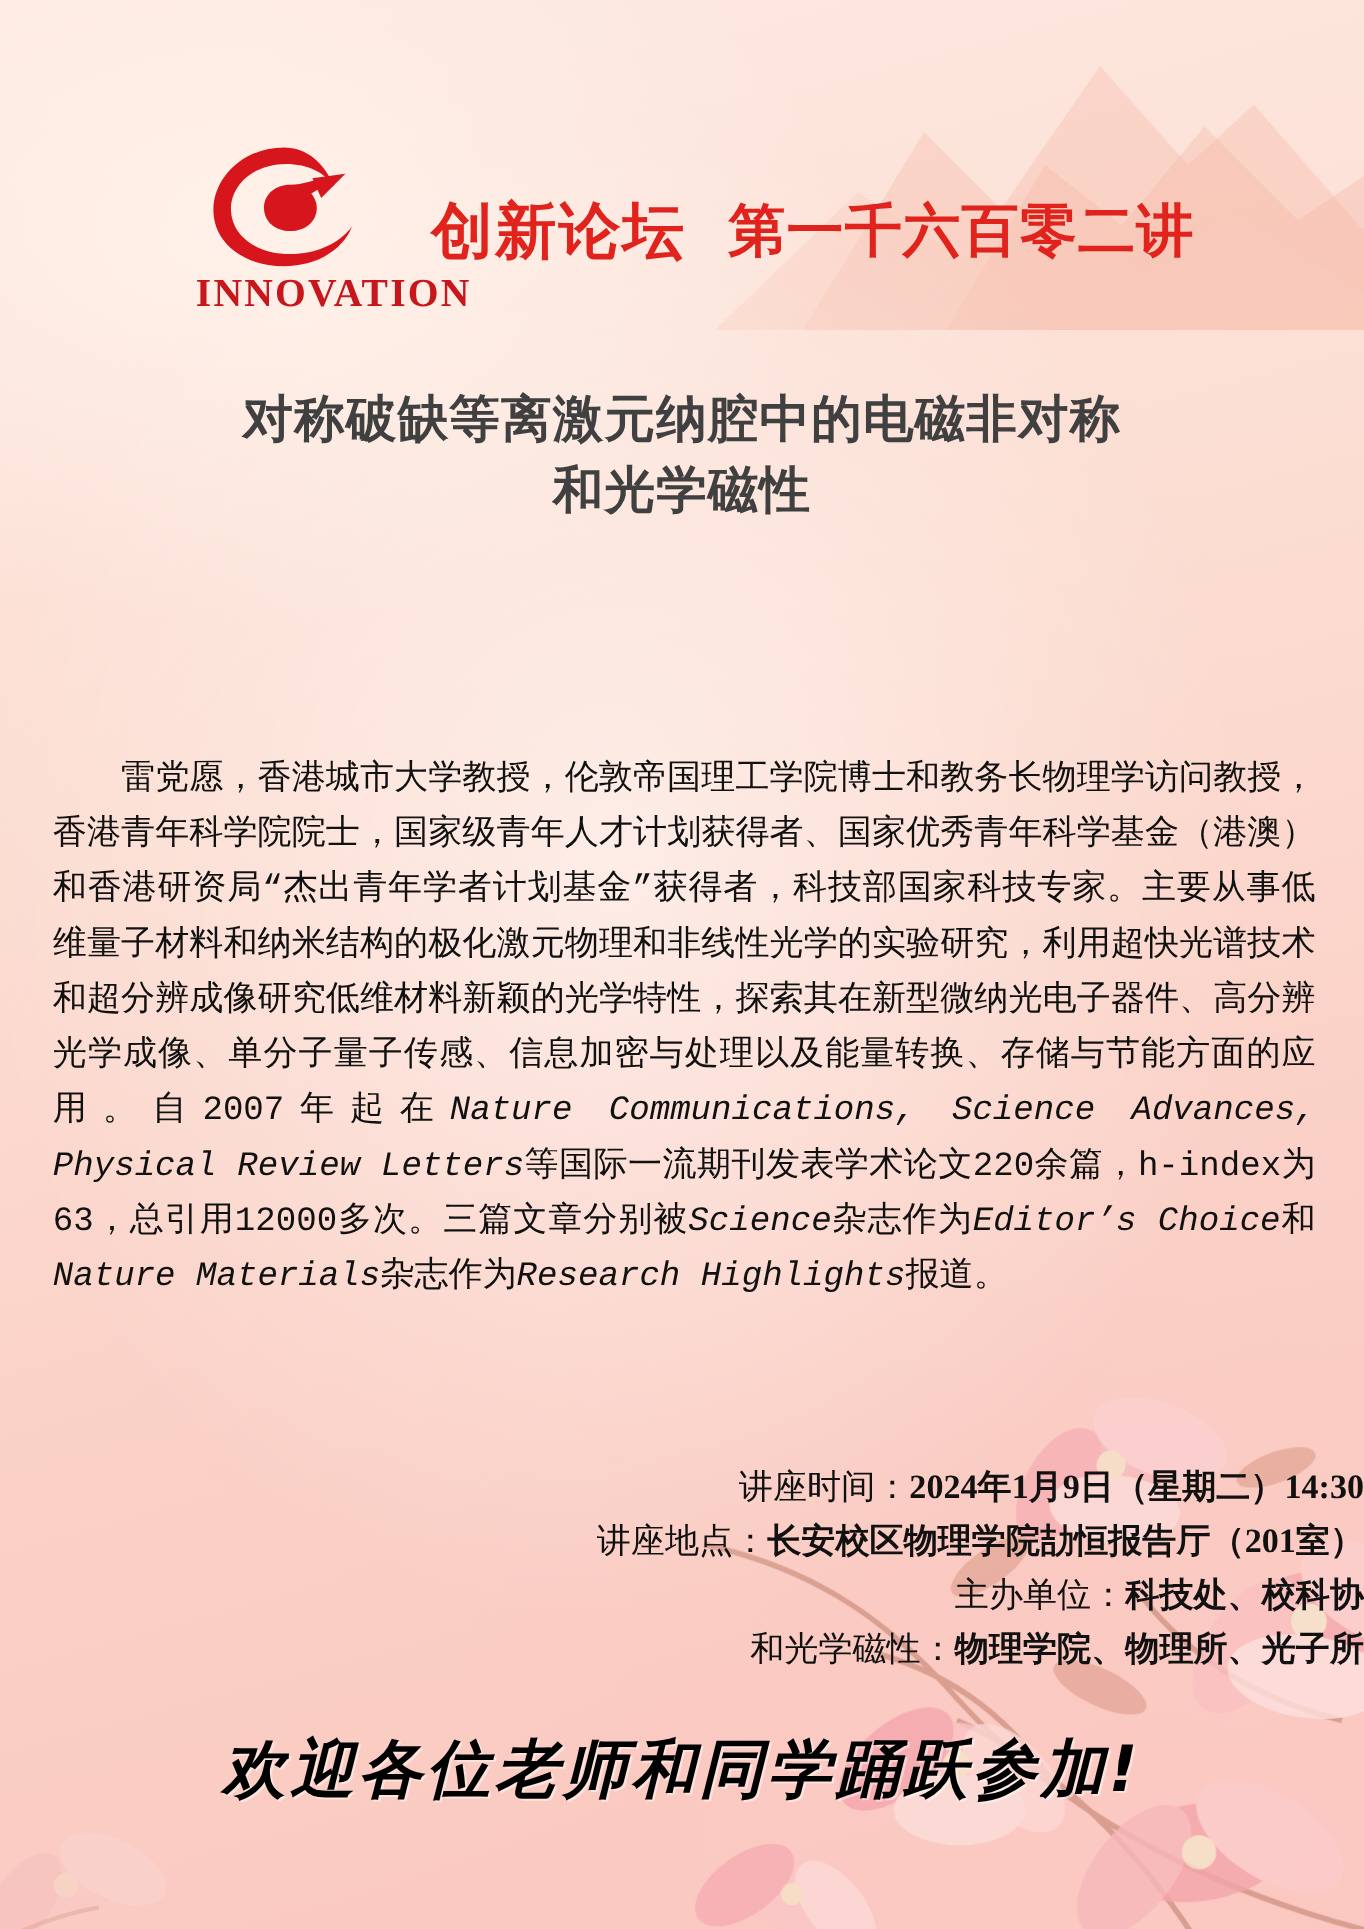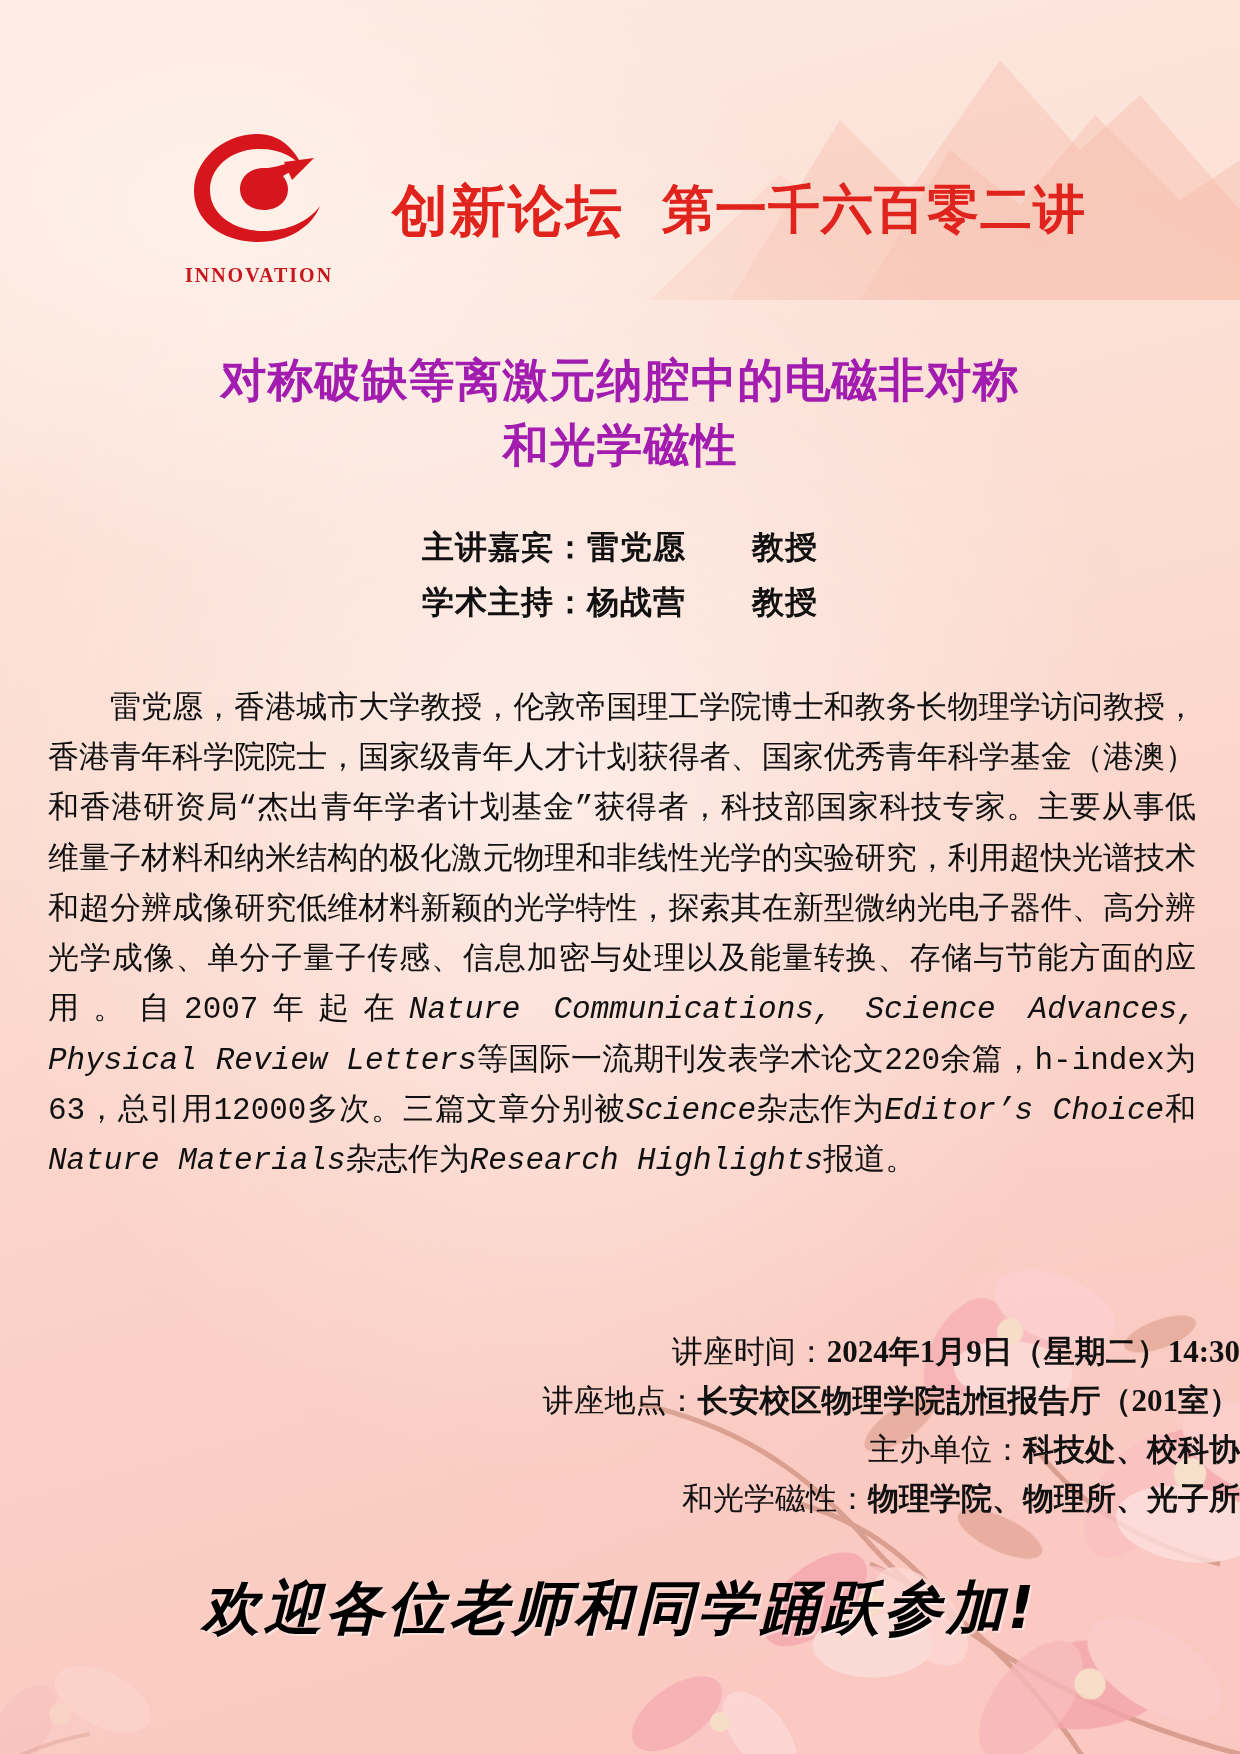--- a/index.html
+++ b/index.html
@@ -80,25 +80,25 @@
   .logo-mark {
     position: absolute;
     top: 0;
     left: 34px;
     width: 140px;
     height: 118px;
   }
   .logo-text {
     position: absolute;
     bottom: 6px;
-    left: 0;
+    left: 24px;
     width: 210px;
     text-align: center;
     font-family: "Liberation Serif", serif;
-    font-size: 20px;
+    font-size: 36px;
     font-weight: 700;
     letter-spacing: 2px;
     color: #c8161d;
   }
   .forum-title {
     font-family: "DejaVu Sans", sans-serif;
     font-size: 56px;
     font-weight: 700;
     color: #e0231c;
     letter-spacing: 2px;
@@ -117,21 +117,21 @@
 
   .talk-title {
     position: absolute;
     top: 348px;
     left: 70px;
     width: 1100px;
     text-align: center;
     font-family: "DejaVu Sans", sans-serif;
     font-size: 46px;
     font-weight: 700;
-    color: #a21caf;
+    color: #404040;
     line-height: 1.42;
     letter-spacing: 1px;
   }
 
   .speakers {
     position: absolute;
     top: 520px;
     left: 70px;
     width: 1100px;
     text-align: center;
@@ -285,24 +285,20 @@
     </div>
     <div class="forum-title">创新论坛</div>
     <div class="forum-number">第一千六百零二讲</div>
   </div>
 
   <div class="talk-title">
     <div>对称破缺等离激元纳腔中的电磁非对称</div>
     <div>和光学磁性</div>
   </div>
 
-  <div class="speakers">
-    <div>主讲嘉宾：雷党愿　　教授</div>
-    <div>学术主持：杨战营　　教授</div>
-  </div>
 
   <div class="bio">
     <span>雷党愿，香港城市大学教授，伦敦帝国理工学院博士和教务长物理学访问教授，香港青年科学院院士，国家级青年人才计划获得者、国家优秀青年科学基金（港澳）和香港研资局“杰出青年学者计划基金”获得者，科技部国家科技专家。主要从事低维量子材料和纳米结构的极化激元物理和非线性光学的实验研究，利用超快光谱技术和超分辨成像研究低维材料新颖的光学特性，探索其在新型微纳光电子器件、高分辨光学成像、单分子量子传感、信息加密与处理以及能量转换、存储与节能方面的应用。自2007年起在</span><i>Nature Communications, Science Advances, Physical Review Letters</i><span>等国际一流期刊发表学术论文220余篇，h-index为63，总引用12000多次。三篇文章分别被</span><i>Science</i><span>杂志作为</span><i>Editor’s Choice</i><span>和</span><i>Nature Materials</i><span>杂志作为</span><i>Research Highlights</i><span>报道。</span>
   </div>
 
   <div class="details">
     <div class="detail-row">
       <span class="detail-label">讲座时间：</span><span class="detail-value">2024年1月9日（星期二）14:30</span>
     </div>
     <div class="detail-row">

